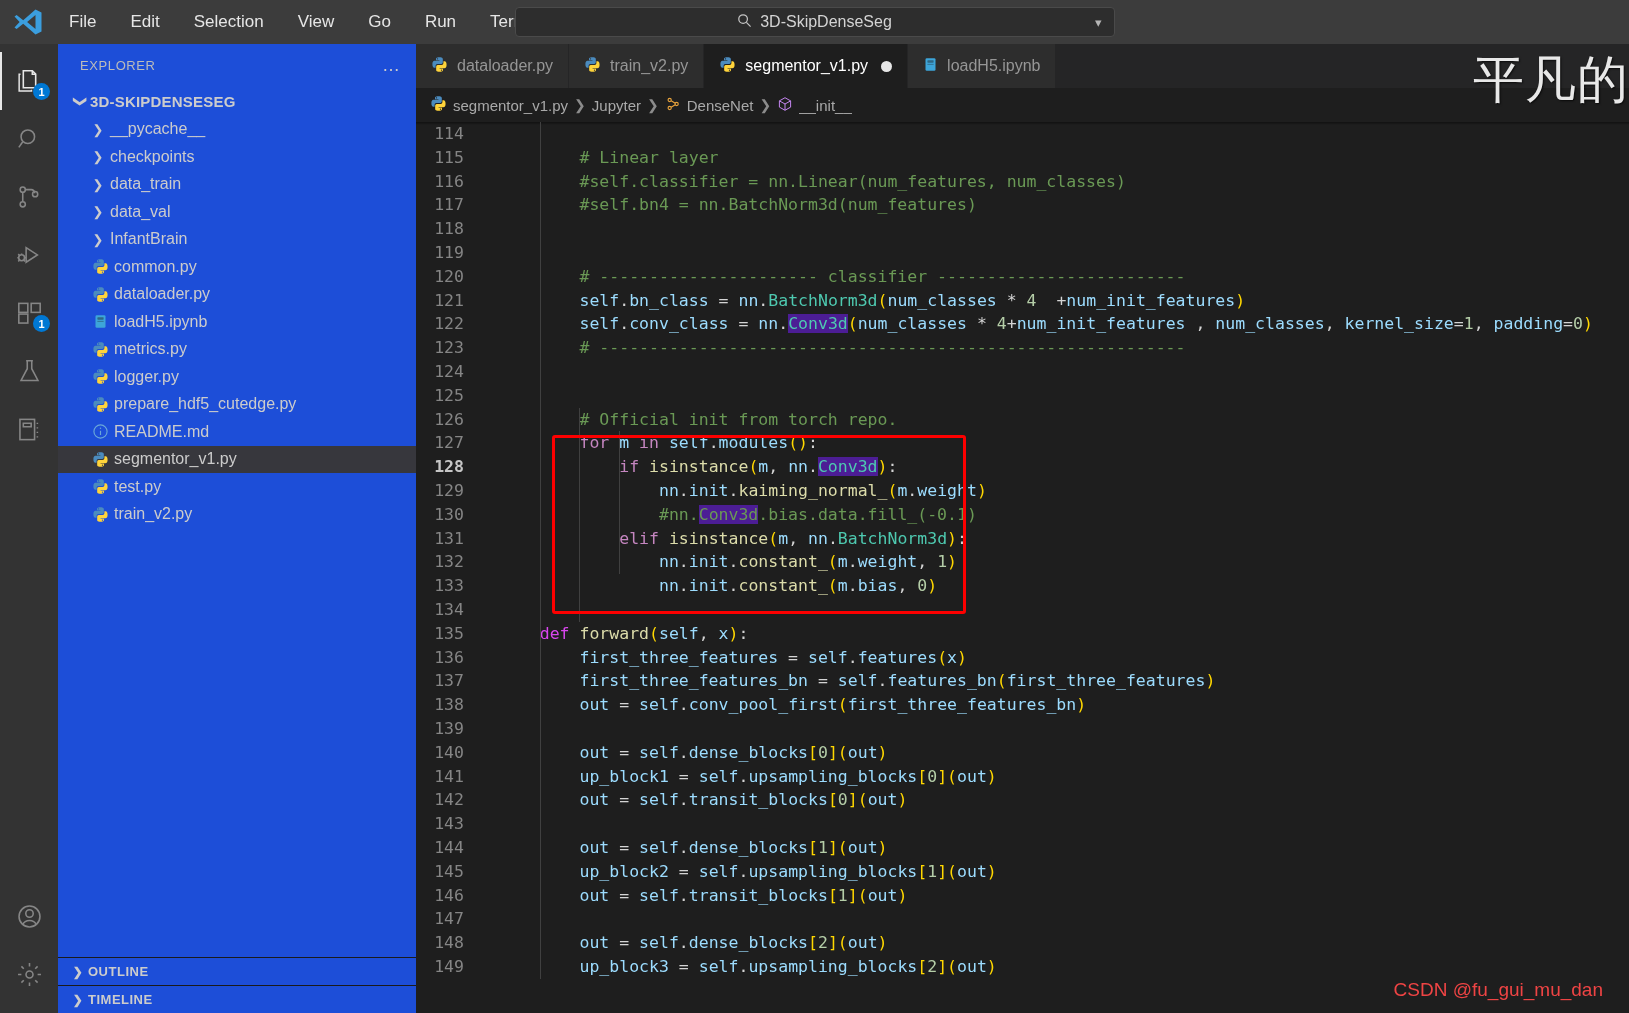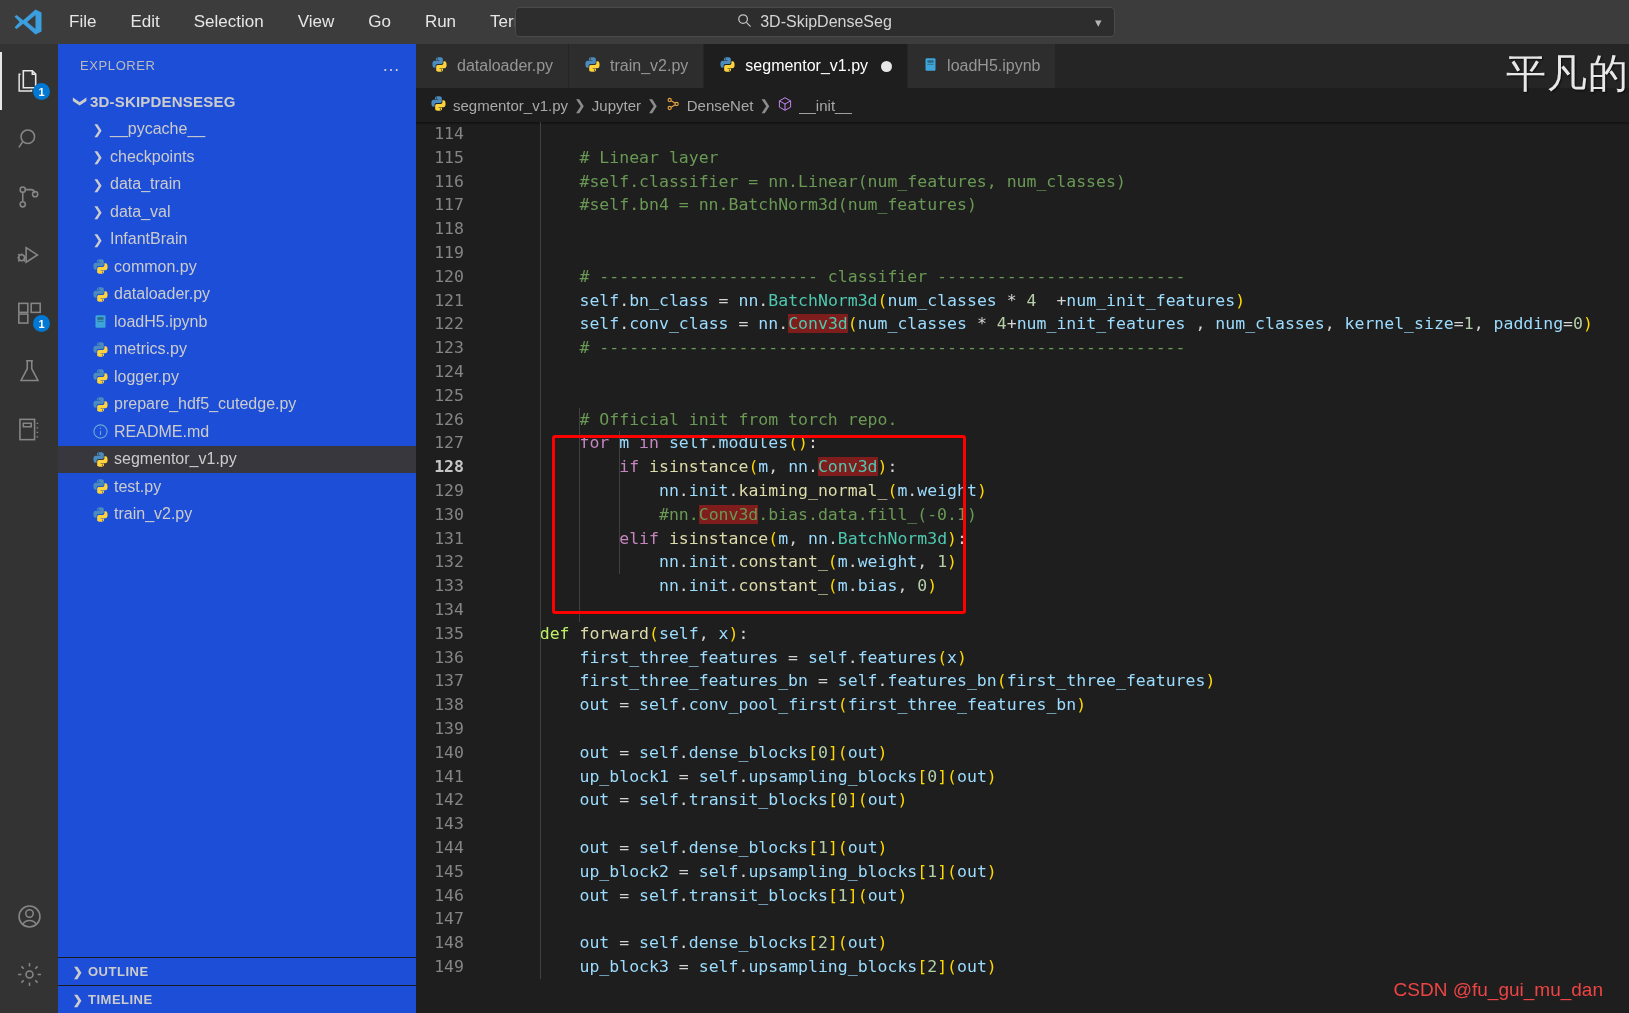--- a/index.html
+++ b/index.html
@@ -114,40 +114,40 @@
   .fold-col { width: 22px; flex: 0 0 22px; }
   .code {
     flex: 1 1 auto; position: relative; font-family: "DejaVu Sans Mono", monospace;
     font-size: 16.5px; white-space: pre; color: #d4d4d4;
   }
   .code .ln { height: 23.8px; line-height: 23.8px; }
 
   
   .c-com  { color: #6a9955; }
   .c-kw   { color: #c586c0; }
-  .c-kwb  { color: #bef264; }
+  .c-kwb  { color: #d946ef; }
   .c-var  { color: #9cdcfe; }
   .c-cls  { color: #4ec9b0; }
   .c-fn   { color: #dcdcaa; }
   .c-num  { color: #b5cea8; }
   .c-par  { color: #ffd700; }
   .c-brk  { color: #ffd700; }
   .c-op   { color: #d4d4d4; }
-  .sel-hl { background: #7f1d1d; }
+  .sel-hl { background: #4c1d95; }
 
   .indent-guide {
     position: absolute; width: 1px; background: #404040; top: 0;
   }
   .redbox {
     position: absolute; border: 3px solid #fe0000; border-radius: 3px;
     pointer-events: none;
   }
 
   .wm-cjk {
-    position: absolute; right: 0px; top: 46px; font-size: 40px; color: #e8e8e8;
+    position: absolute; right: 0px; top: 46px; font-size: 51px; color: #e8e8e8;
     font-family: "DejaVu Sans", sans-serif; letter-spacing: 1px;
     text-shadow: 1px 1px 2px rgba(0,0,0,.7); pointer-events: none;
   }
   .wm-csdn {
     position: absolute; right: 26px; bottom: 12px; font-size: 19px; color: #ef4444;
     pointer-events: none; font-family: "Liberation Sans", sans-serif;
   }
   .scroll-shadow { position: absolute; left: 0; right: 0; top: 0; height: 3px;
     background: linear-gradient(to bottom, rgba(0,0,0,.45), rgba(0,0,0,0)); }
 </style>

